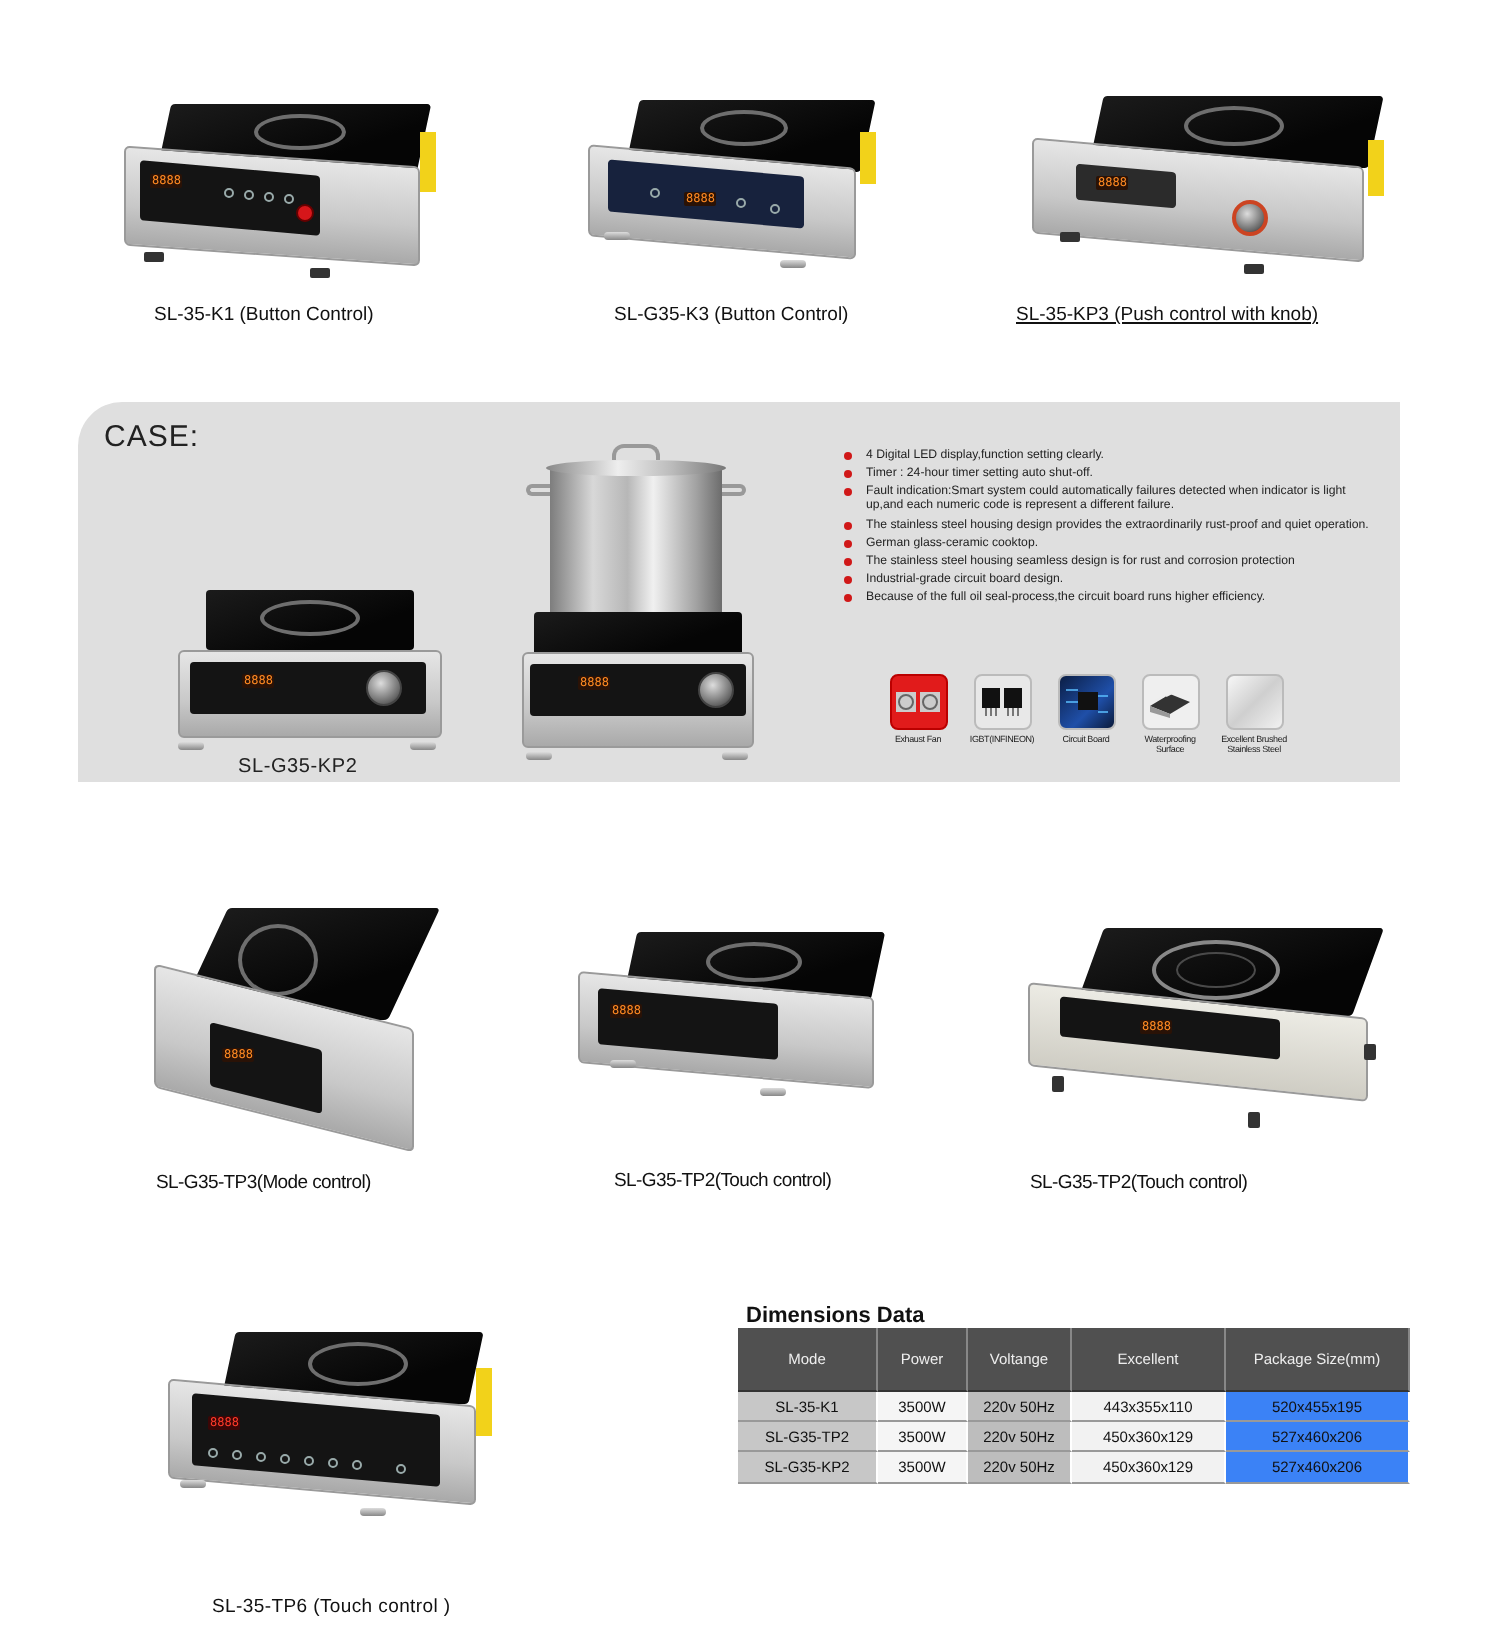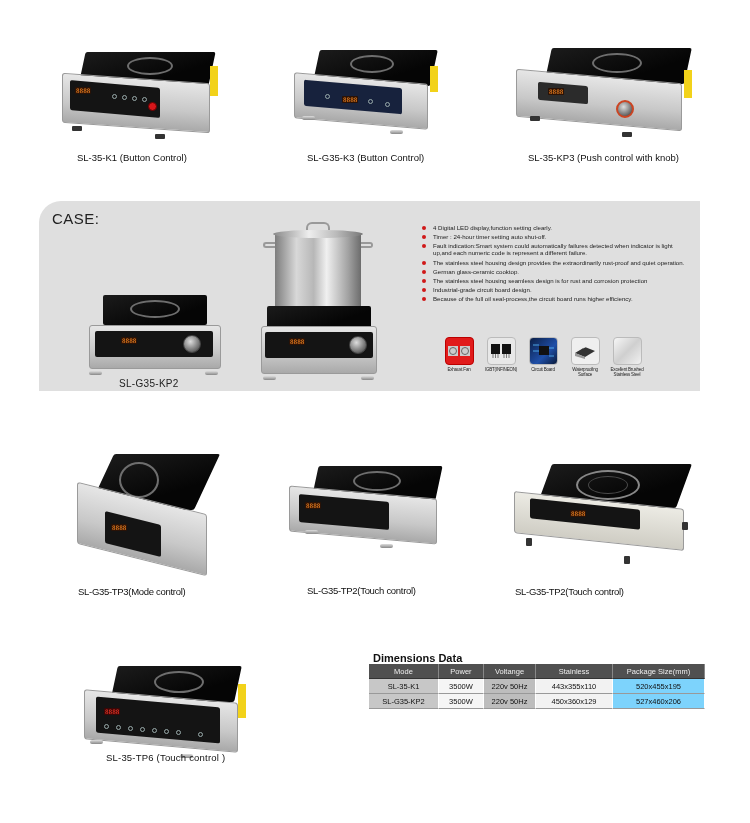--- a/index.html
+++ b/index.html
@@ -39,27 +39,27 @@
   .pot { position: absolute; left: 224px; top: 21px; width: 110px; height: 100px; }
   .pot .body { position: absolute; left: 12px; top: 12px; width: 86px; height: 90px; background: linear-gradient(90deg, #7d7d7d 0%, #d8d8d8 25%, #b7b7b7 45%, #f0f0f0 60%, #a2a2a2 85%, #6c6c6c 100%); border-radius: 0 0 4px 4px; }
   .pot .lid { position: absolute; left: 10px; top: 8px; width: 90px; height: 8px; background: linear-gradient(90deg, #888, #eee 40%, #bbb 70%, #777); border-radius: 45px / 4px; }
   .pot .handle-top { position: absolute; left: 43px; top: 0; width: 24px; height: 8px; border: 2px solid #999; border-bottom: none; border-radius: 6px 6px 0 0; }
   .pot .h-l { position: absolute; left: 0; top: 20px; width: 14px; height: 6px; border: 2px solid #999; border-right: none; border-radius: 4px 0 0 4px; }
   .pot .h-r { position: absolute; right: 0; top: 20px; width: 14px; height: 6px; border: 2px solid #999; border-left: none; border-radius: 0 4px 4px 0; }
 
   
   .tech-title { position: absolute; left: 373px; top: 652px; font-size: 11px; font-weight: bold; color: #111; }
   table.tech { position: absolute; left: 369px; top: 664px; width: 336px; border-collapse: separate; border-spacing: 0; font-size: 7.5px; }
-  table.tech th { background: #505050; color: #eee; font-weight: normal; height: 15px; border-right: 1px solid #888; border-bottom: 1px solid #333; text-align: center; }
+  table.tech th { background: #505050; color: #eee; font-weight: normal; height: 32px; border-right: 1px solid #888; border-bottom: 1px solid #333; text-align: center; }
   table.tech td { text-align: center; height: 15.2px; color: #111; border-right: 1px solid #fff; border-bottom: 1px solid #999; }
   table.tech td.c0 { background: #c7c7c7; }
   table.tech td.c1 { background: #f5f5f5; }
   table.tech td.c2 { background: #bdbdbd; }
   table.tech td.c3 { background: #f2f2f2; }
-  table.tech td.c4 { background: #7dd3fc; }
+  table.tech td.c4 { background: #3b82f6; }
 </style>
 </head>
 <body>
 
 <div class="cooker" style="left:60px;top:48px;width:160px;height:90px;">
   <div class="top" style="left:22px;top:4px;width:130px;height:34px;"></div>
   <div class="ring" style="left:67px;top:9px;width:46px;height:18px;"></div>
   <div class="body" style="left:2px;top:30px;width:148px;height:50px;transform:skewY(4deg);"></div>
   <div class="panel" style="left:10px;top:36px;width:90px;height:30px;transform:skewY(5deg);"></div>
   <div class="led" style="left:15px;top:39px;">8888</div>
@@ -93,21 +93,21 @@
   <div class="top" style="left:36px;top:4px;width:140px;height:36px;"></div>
   <div class="ring" style="left:80px;top:9px;width:50px;height:20px;"></div>
   <div class="body" style="left:4px;top:32px;width:166px;height:48px;transform:skewY(5deg);"></div>
   <div class="panel" style="left:26px;top:40px;width:50px;height:18px;transform:skewY(5deg);background:#2b2b2b;"></div>
   <div class="led" style="left:36px;top:44px;">8888</div>
   <div class="knob" style="left:104px;top:56px;width:18px;height:18px;border:2px solid #c42;"></div>
   <div class="label-y" style="left:172px;top:26px;height:28px;"></div>
   <div class="foot" style="left:18px;top:72px;"></div>
   <div class="foot" style="left:110px;top:88px;"></div>
 </div>
-<div class="caption" style="left:528px;top:152px;">SL-35-KP3 (Push control with knob)</div>
+<div class="caption" style="left:508px;top:152px;text-decoration:underline;">SL-35-KP3 (Push control with knob)</div>
 
 <div class="case">
   <div class="case-title">CASE:</div>
 
   <div class="cooker" style="left:46px;top:90px;width:140px;height:86px;">
     <div class="top" style="left:18px;top:4px;width:104px;height:30px;transform:none;"></div>
     <div class="ring" style="left:45px;top:9px;width:50px;height:18px;"></div>
     <div class="body" style="left:4px;top:34px;width:132px;height:44px;"></div>
     <div class="panel" style="left:10px;top:40px;width:118px;height:26px;"></div>
     <div class="led" style="left:36px;top:46px;">8888</div>
@@ -237,49 +237,56 @@
   <div class="btn" style="left:48px;top:62px;"></div>
   <div class="btn" style="left:60px;top:63px;"></div>
   <div class="btn" style="left:72px;top:64px;"></div>
   <div class="btn" style="left:84px;top:65px;"></div>
   <div class="btn" style="left:96px;top:66px;"></div>
   <div class="btn" style="left:118px;top:68px;"></div>
   <div class="label-y" style="left:158px;top:20px;height:34px;"></div>
   <div class="foot chrome" style="left:10px;top:76px;"></div>
   <div class="foot chrome" style="left:100px;top:90px;"></div>
 </div>
-<div class="caption" style="left:106px;top:752px;letter-spacing:0.2px;">SL-35-TP6 (Touch control )</div>
+<div class="caption" style="left:106px;top:798px;letter-spacing:0.2px;">SL-35-TP6 (Touch control )</div>
 
 <div class="tech-title">Dimensions Data</div>
 <table class="tech">
   <colgroup>
     <col style="width:70px">
       <col style="width:45px">
       <col style="width:52px">
       <col style="width:77px">
       <col style="width:92px">
   </colgroup>
   <thead>
     <tr>
       <th>Mode</th>
       <th>Power</th>
       <th>Voltange</th>
-      <th>Stainless</th>
+      <th>Excellent</th>
       <th>Package Size(mm)</th>
     </tr>
   </thead>
   <tbody>
     <tr>
       <td class="c0">SL-35-K1</td>
       <td class="c1">3500W</td>
       <td class="c2">220v 50Hz</td>
       <td class="c3">443x355x110</td>
       <td class="c4">520x455x195</td>
     </tr>
     <tr>
+      <td class="c0">SL-G35-TP2</td>
+      <td class="c1">3500W</td>
+      <td class="c2">220v 50Hz</td>
+      <td class="c3">450x360x129</td>
+      <td class="c4">527x460x206</td>
+    </tr>
+    <tr>
       <td class="c0">SL-G35-KP2</td>
       <td class="c1">3500W</td>
       <td class="c2">220v 50Hz</td>
       <td class="c3">450x360x129</td>
       <td class="c4">527x460x206</td>
     </tr>
   </tbody>
 </table>
 
 </body></html>

